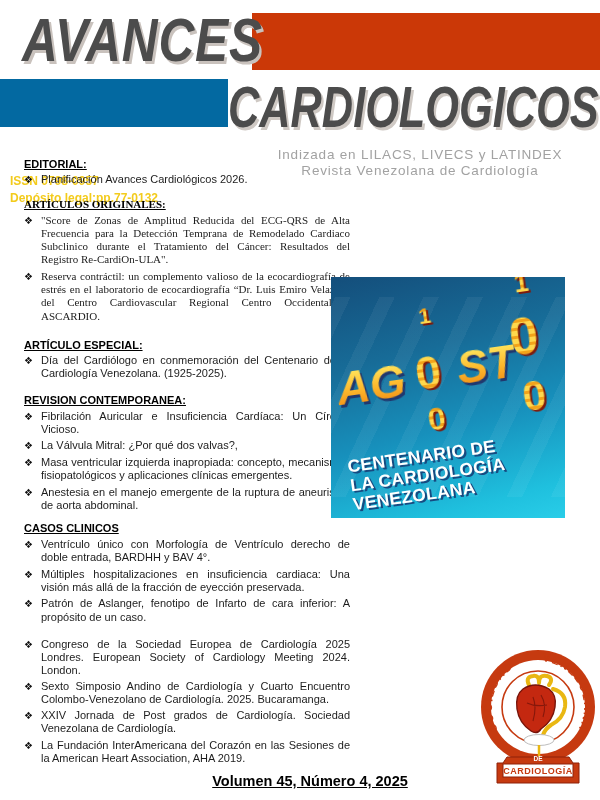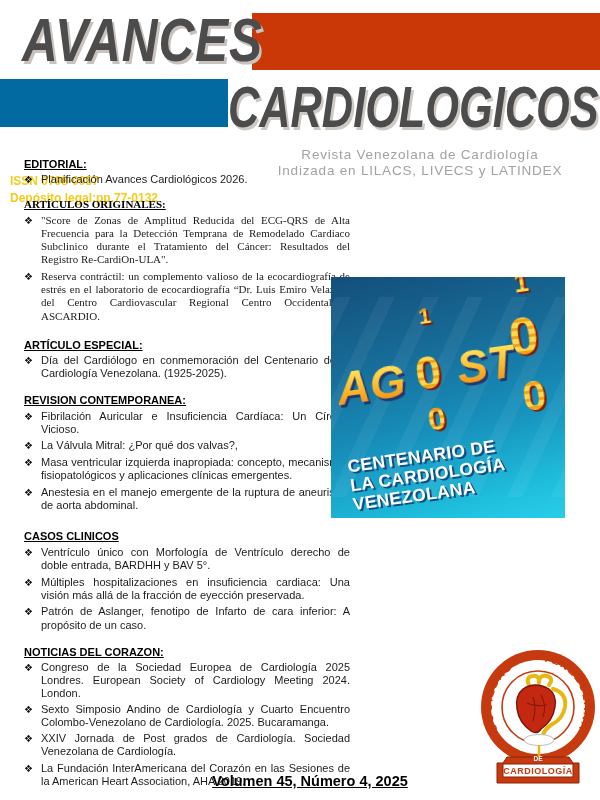--- a/index.html
+++ b/index.html
@@ -22,21 +22,21 @@
 
   
   .toc{position:absolute;left:24px;top:158px;width:326px;font-size:11px;line-height:13.2px;}
   .sec-h{font-size:11px;font-weight:bold;text-decoration:underline;margin:0 0 2px 0;color:#000;}
   .item{display:grid;grid-template-columns:17px 1fr;margin:0 0 3.5px 0;}
   .bullet{font-size:10px;line-height:13.2px;color:#111;}
   .item-text{text-align:justify;}
   .sec{margin:0 0 12px 0;}
   .sec.s1{margin-bottom:16px;font-family:Liberation Serif, serif;}
   .sec.s2{margin-bottom:14px;}
-  .sec.s3{margin-bottom:18px;}
+  .sec.s3{margin-bottom:10px;}
   .sec.s4{margin-bottom:14px;}
   .sec.s5{line-height:12.9px;margin-bottom:0;}
 
   
   .volume{position:absolute;left:20px;top:773px;width:580px;text-align:center;
           font-size:14.5px;font-weight:bold;color:#000;text-decoration:underline;}
 
   
   .poster{position:absolute;left:331px;top:277px;width:234px;height:241px;overflow:hidden;
           background:linear-gradient(165deg,#144e7b 0%,#176c98 32%,#1790bc 60%,#1fc0de 88%,#29cde8 100%);}
@@ -78,22 +78,22 @@
 
   <div class="band2">
     <div class="issn">
       <div>ISSN 0798-0957</div>
       <div>Depósito legal:pp.77-0132</div>
     </div>
   </div>
   <div class="title2">CARDIOLOGICOS</div>
 
   <div class="tagline">
+    <div>Indizada en LILACS, LIVECS y LATINDEX</div>
     <div>Revista Venezolana de Cardiología</div>
-    <div>Indizada en LILACS, LIVECS y LATINDEX</div>
   </div>
 
   <div class="toc">
       <div class="sec s0">
         <div class="sec-h">EDITORIAL:</div>
         <div class="item">
           <span class="bullet">❖</span>
           <span class="item-text">Planificación Avances Cardiológicos 2026.</span>
         </div>
       </div>
@@ -131,33 +131,32 @@
         </div>
         <div class="item">
           <span class="bullet">❖</span>
           <span class="item-text">Anestesia en el manejo emergente de la ruptura de aneurisma de aorta abdominal.</span>
         </div>
       </div>
       <div class="sec s4">
         <div class="sec-h">CASOS CLINICOS</div>
         <div class="item">
           <span class="bullet">❖</span>
-          <span class="item-text">Ventrículo único con Morfología de Ventrículo derecho de doble entrada, BARDHH y BAV 5°.</span>
+          <span class="item-text">Ventrículo único con Morfología de Ventrículo derecho de doble entrada, BARDHH y BAV 4°.</span>
         </div>
         <div class="item">
           <span class="bullet">❖</span>
           <span class="item-text">Múltiples hospitalizaciones en insuficiencia cardiaca: Una visión más allá de la fracción de eyección preservada.</span>
         </div>
         <div class="item">
           <span class="bullet">❖</span>
           <span class="item-text">Patrón de Aslanger, fenotipo de Infarto de cara inferior: A propósito de un caso.</span>
         </div>
       </div>
       <div class="sec s5">
-        <div class="sec-h">NOTICIAS DEL CORAZON:</div>
         <div class="item">
           <span class="bullet">❖</span>
           <span class="item-text">Congreso de la Sociedad Europea de Cardiología 2025 Londres. European Society of Cardiology Meeting 2024. London.</span>
         </div>
         <div class="item">
           <span class="bullet">❖</span>
           <span class="item-text">Sexto Simposio Andino de Cardiología y Cuarto Encuentro Colombo-Venezolano de Cardiología. 2025. Bucaramanga.</span>
         </div>
         <div class="item">
           <span class="bullet">❖</span>

